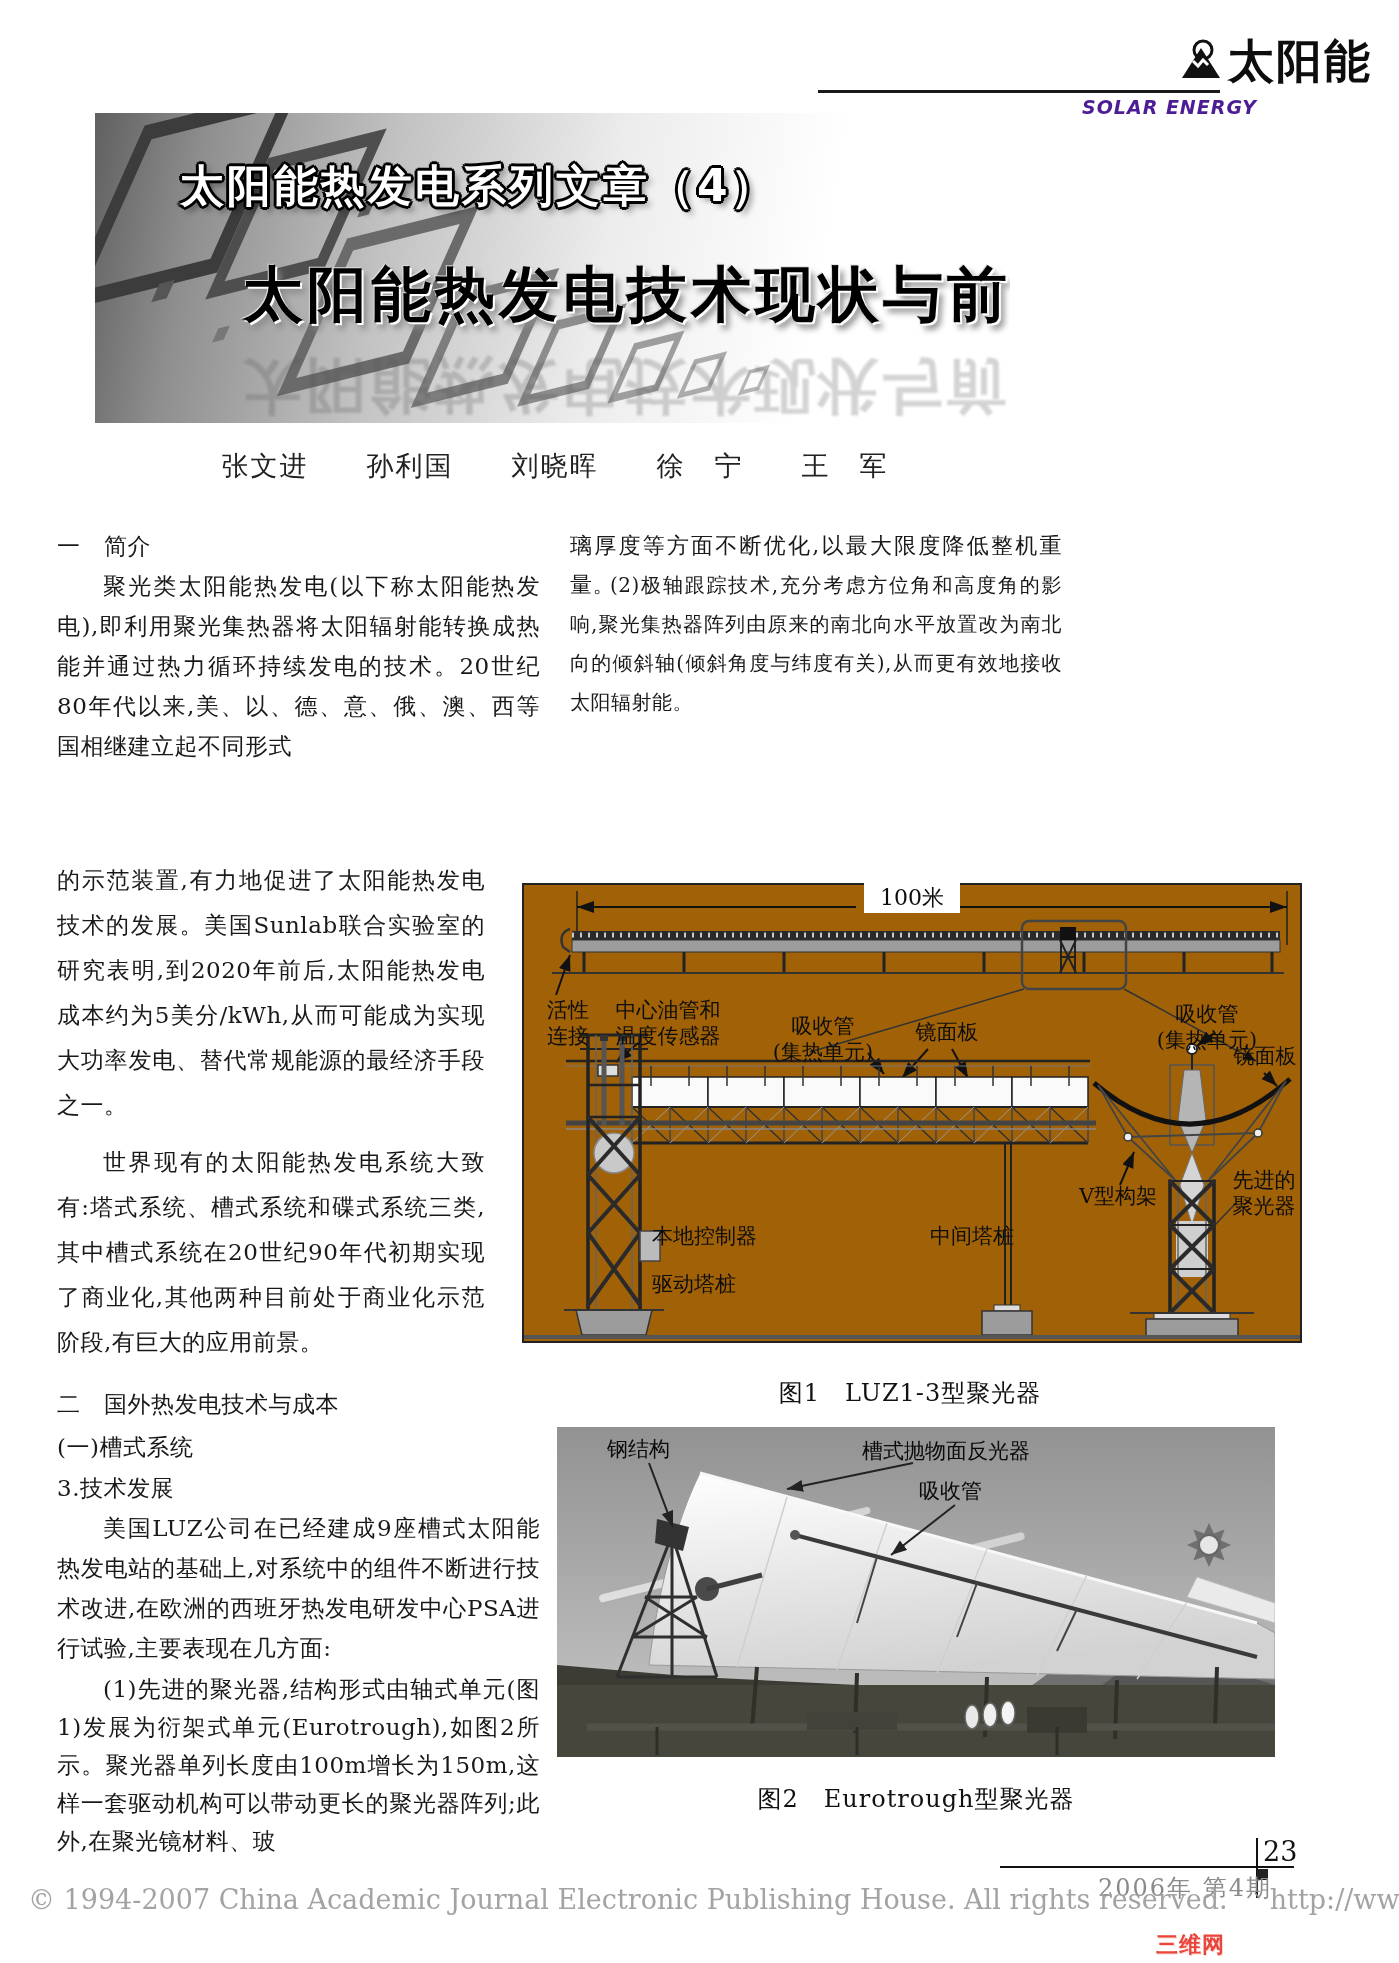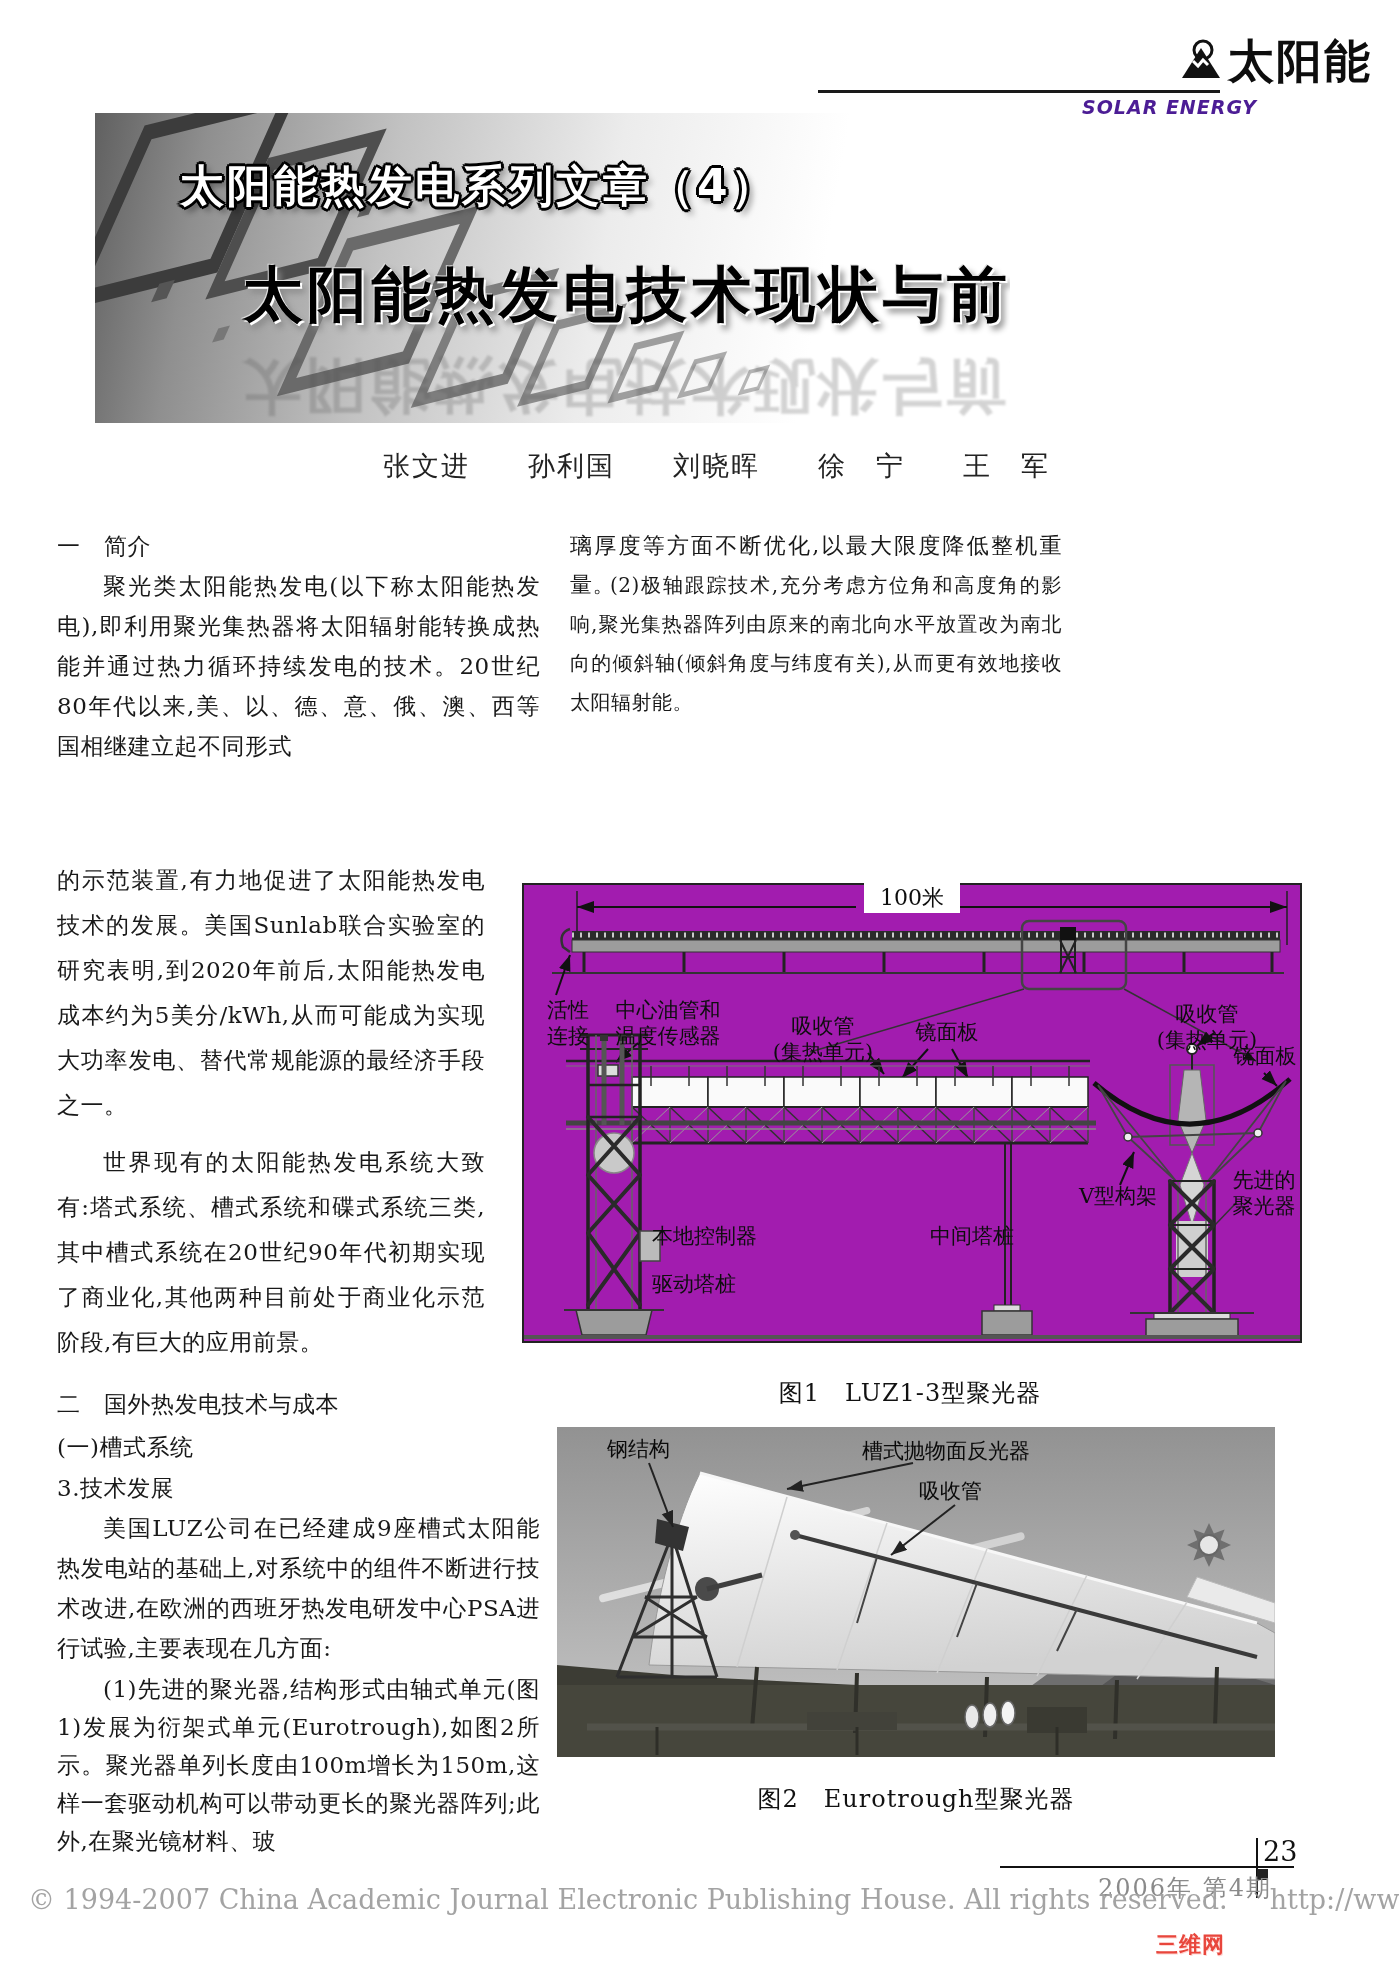--- a/index.html
+++ b/index.html
@@ -20,29 +20,29 @@
         font-size:44px;font-weight:900;color:#ffffff;letter-spacing:3px;white-space:nowrap;
         text-shadow:3px 0 0 #000,-3px 0 0 #000,0 3px 0 #000,0 -3px 0 #000,2px 2px 0 #000,
         -2px -2px 0 #000,2px -2px 0 #000,-2px 2px 0 #000,5px 5px 6px rgba(0,0,0,.45);}
   .main-title{position:absolute;left:148px;top:142px;font-family:"DejaVu Sans","Liberation Sans",sans-serif;
         font-size:60px;font-weight:900;color:#000;letter-spacing:4px;white-space:nowrap;
         text-shadow:2px 2px 0 #fff,-1px -1px 0 #ddd,5px 6px 6px #8a8a8a;}
   .main-title-mirror{position:absolute;left:148px;top:232px;font-family:"DejaVu Sans","Liberation Sans",sans-serif;
         font-size:60px;font-weight:900;letter-spacing:4px;white-space:nowrap;color:#555;
         transform:scaleY(-1);opacity:.25;filter:blur(1px);}
   
-  .authors{position:absolute;left:60px;top:448px;width:990px;text-align:right;
+  .authors{position:absolute;left:60px;top:448px;width:990px;text-align:center;
         font-size:27px;letter-spacing:2px;color:#222;}
   
   .bt{position:absolute;font-size:23px;line-height:40px;text-align:justify;letter-spacing:.5px;color:#191919;}
   .indent{text-indent:2em;}
   .narrow{width:428px;line-height:45px;}
   
   .fig1{position:absolute;left:522px;top:883px;width:776px;height:456px;border:2px solid #222;
-        box-sizing:content-box;background:#a21caf;}
+        box-sizing:content-box;background:#a16207;}
   .fig1 svg{position:absolute;left:0;top:0;}
   .fig-label{position:absolute;font-size:21px;line-height:26px;color:#0d0d0d;text-align:center;}
   .dim-label{position:absolute;left:340px;top:-2px;width:96px;background:#fff;font-size:22px;
         text-align:center;color:#0d0d0d;}
   .caption{position:absolute;font-size:24px;letter-spacing:1px;text-align:center;color:#111;}
   
   .fig2{position:absolute;left:557px;top:1427px;width:718px;height:330px;overflow:hidden;background:#d946ef;}
   .fig2 svg{position:absolute;left:0;top:0;}
   .ph-label{position:absolute;font-size:21px;color:#0a0a0a;white-space:nowrap;}
   

